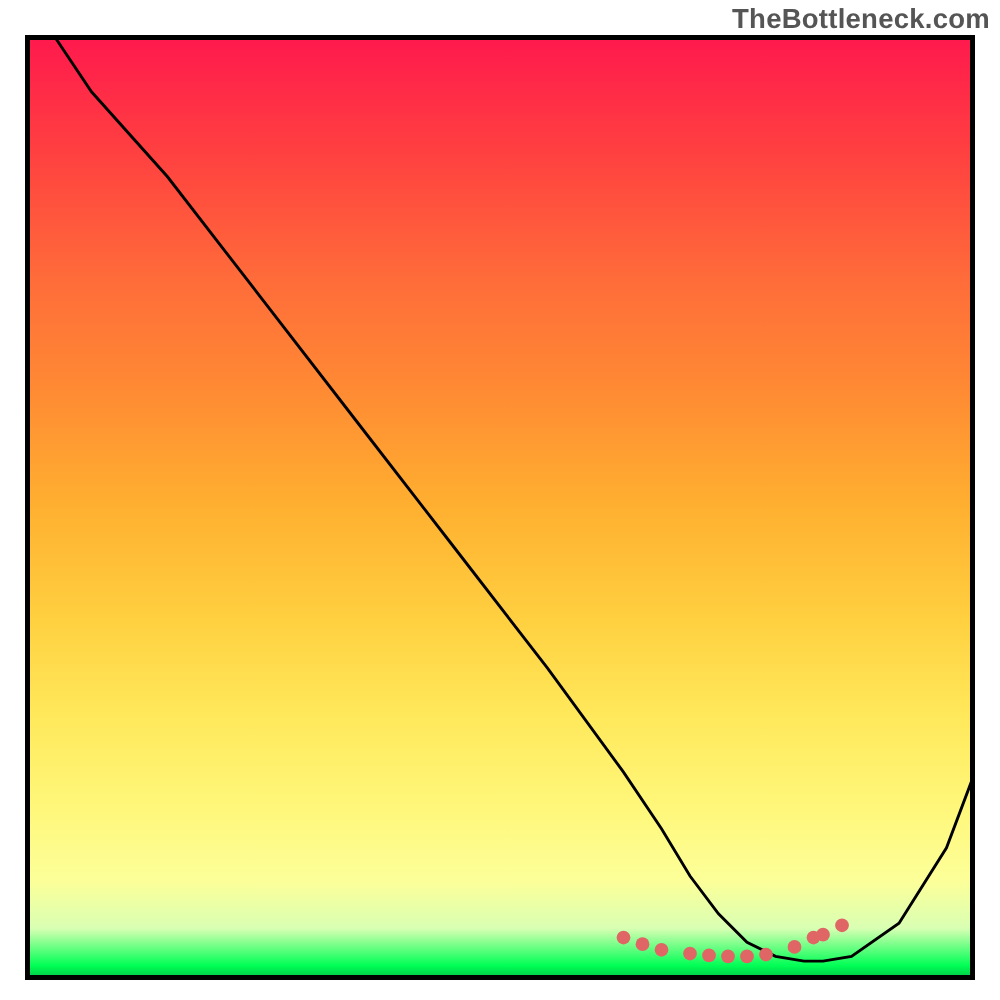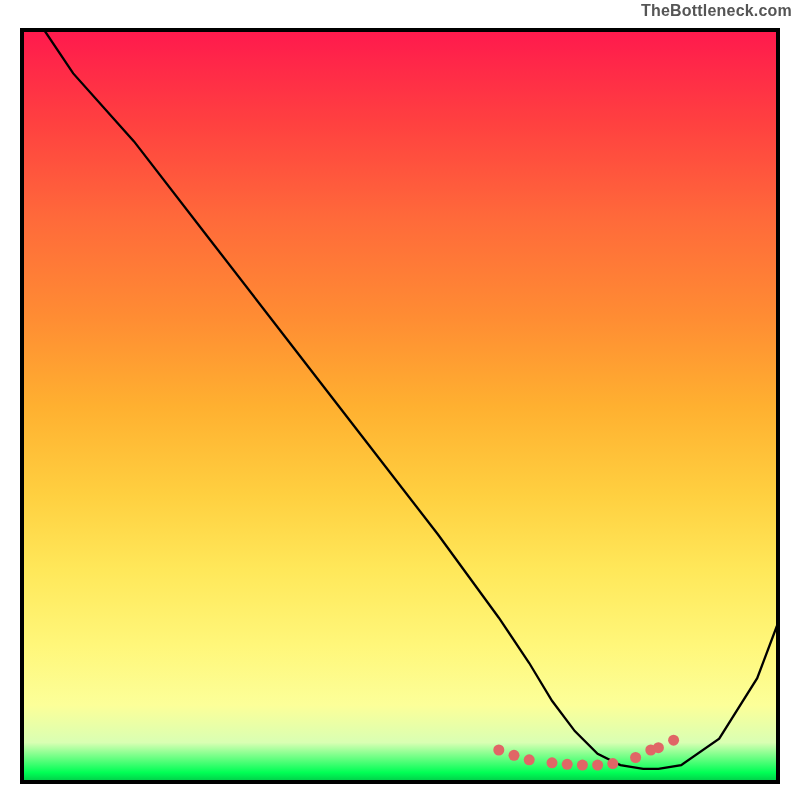--- a/index.html
+++ b/index.html
@@ -13,21 +13,21 @@
   }
   .container {
     position: relative;
     width: 800px;
     height: 800px;
   }
   .watermark {
     position: absolute;
     top: 2px;
     right: 8px;
-    font-size: 16px;
+    font-size: 22px;
     font-weight: 600;
     color: #555555;
     letter-spacing: 0.2px;
   }
   .plot {
     position: absolute;
     left: 20px;
     top: 28px;
     width: 760px;
     height: 756px;

